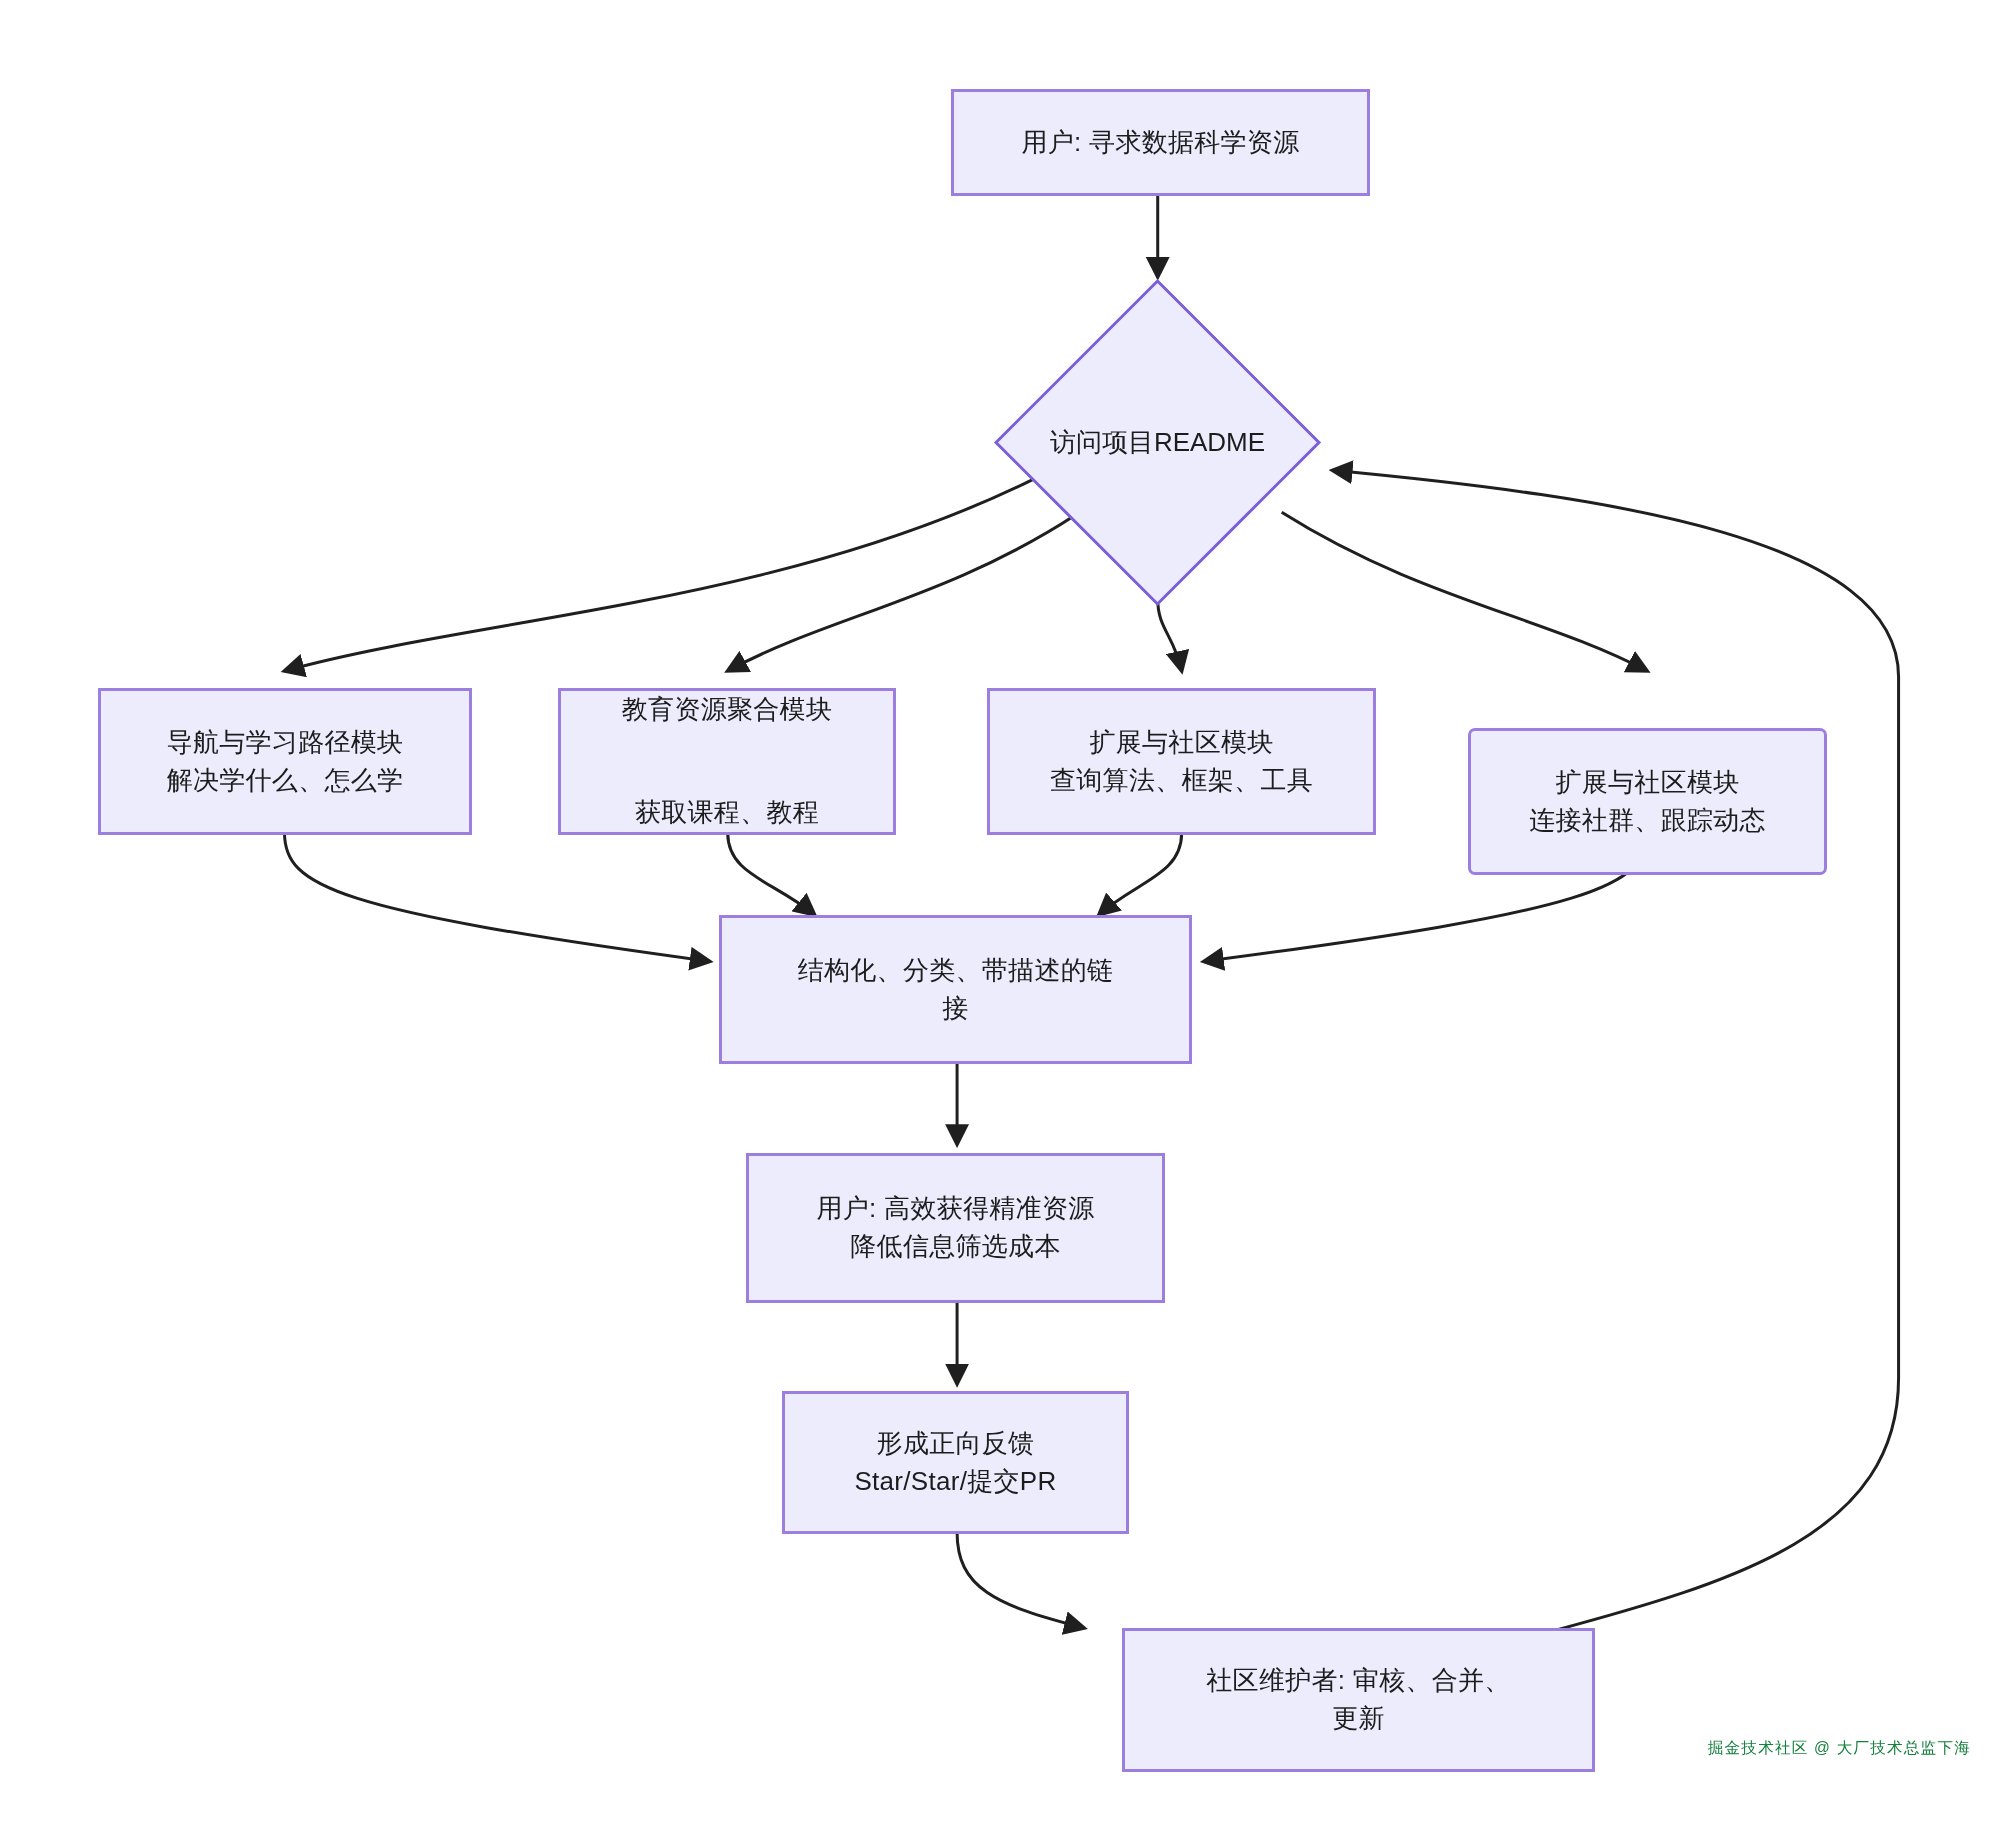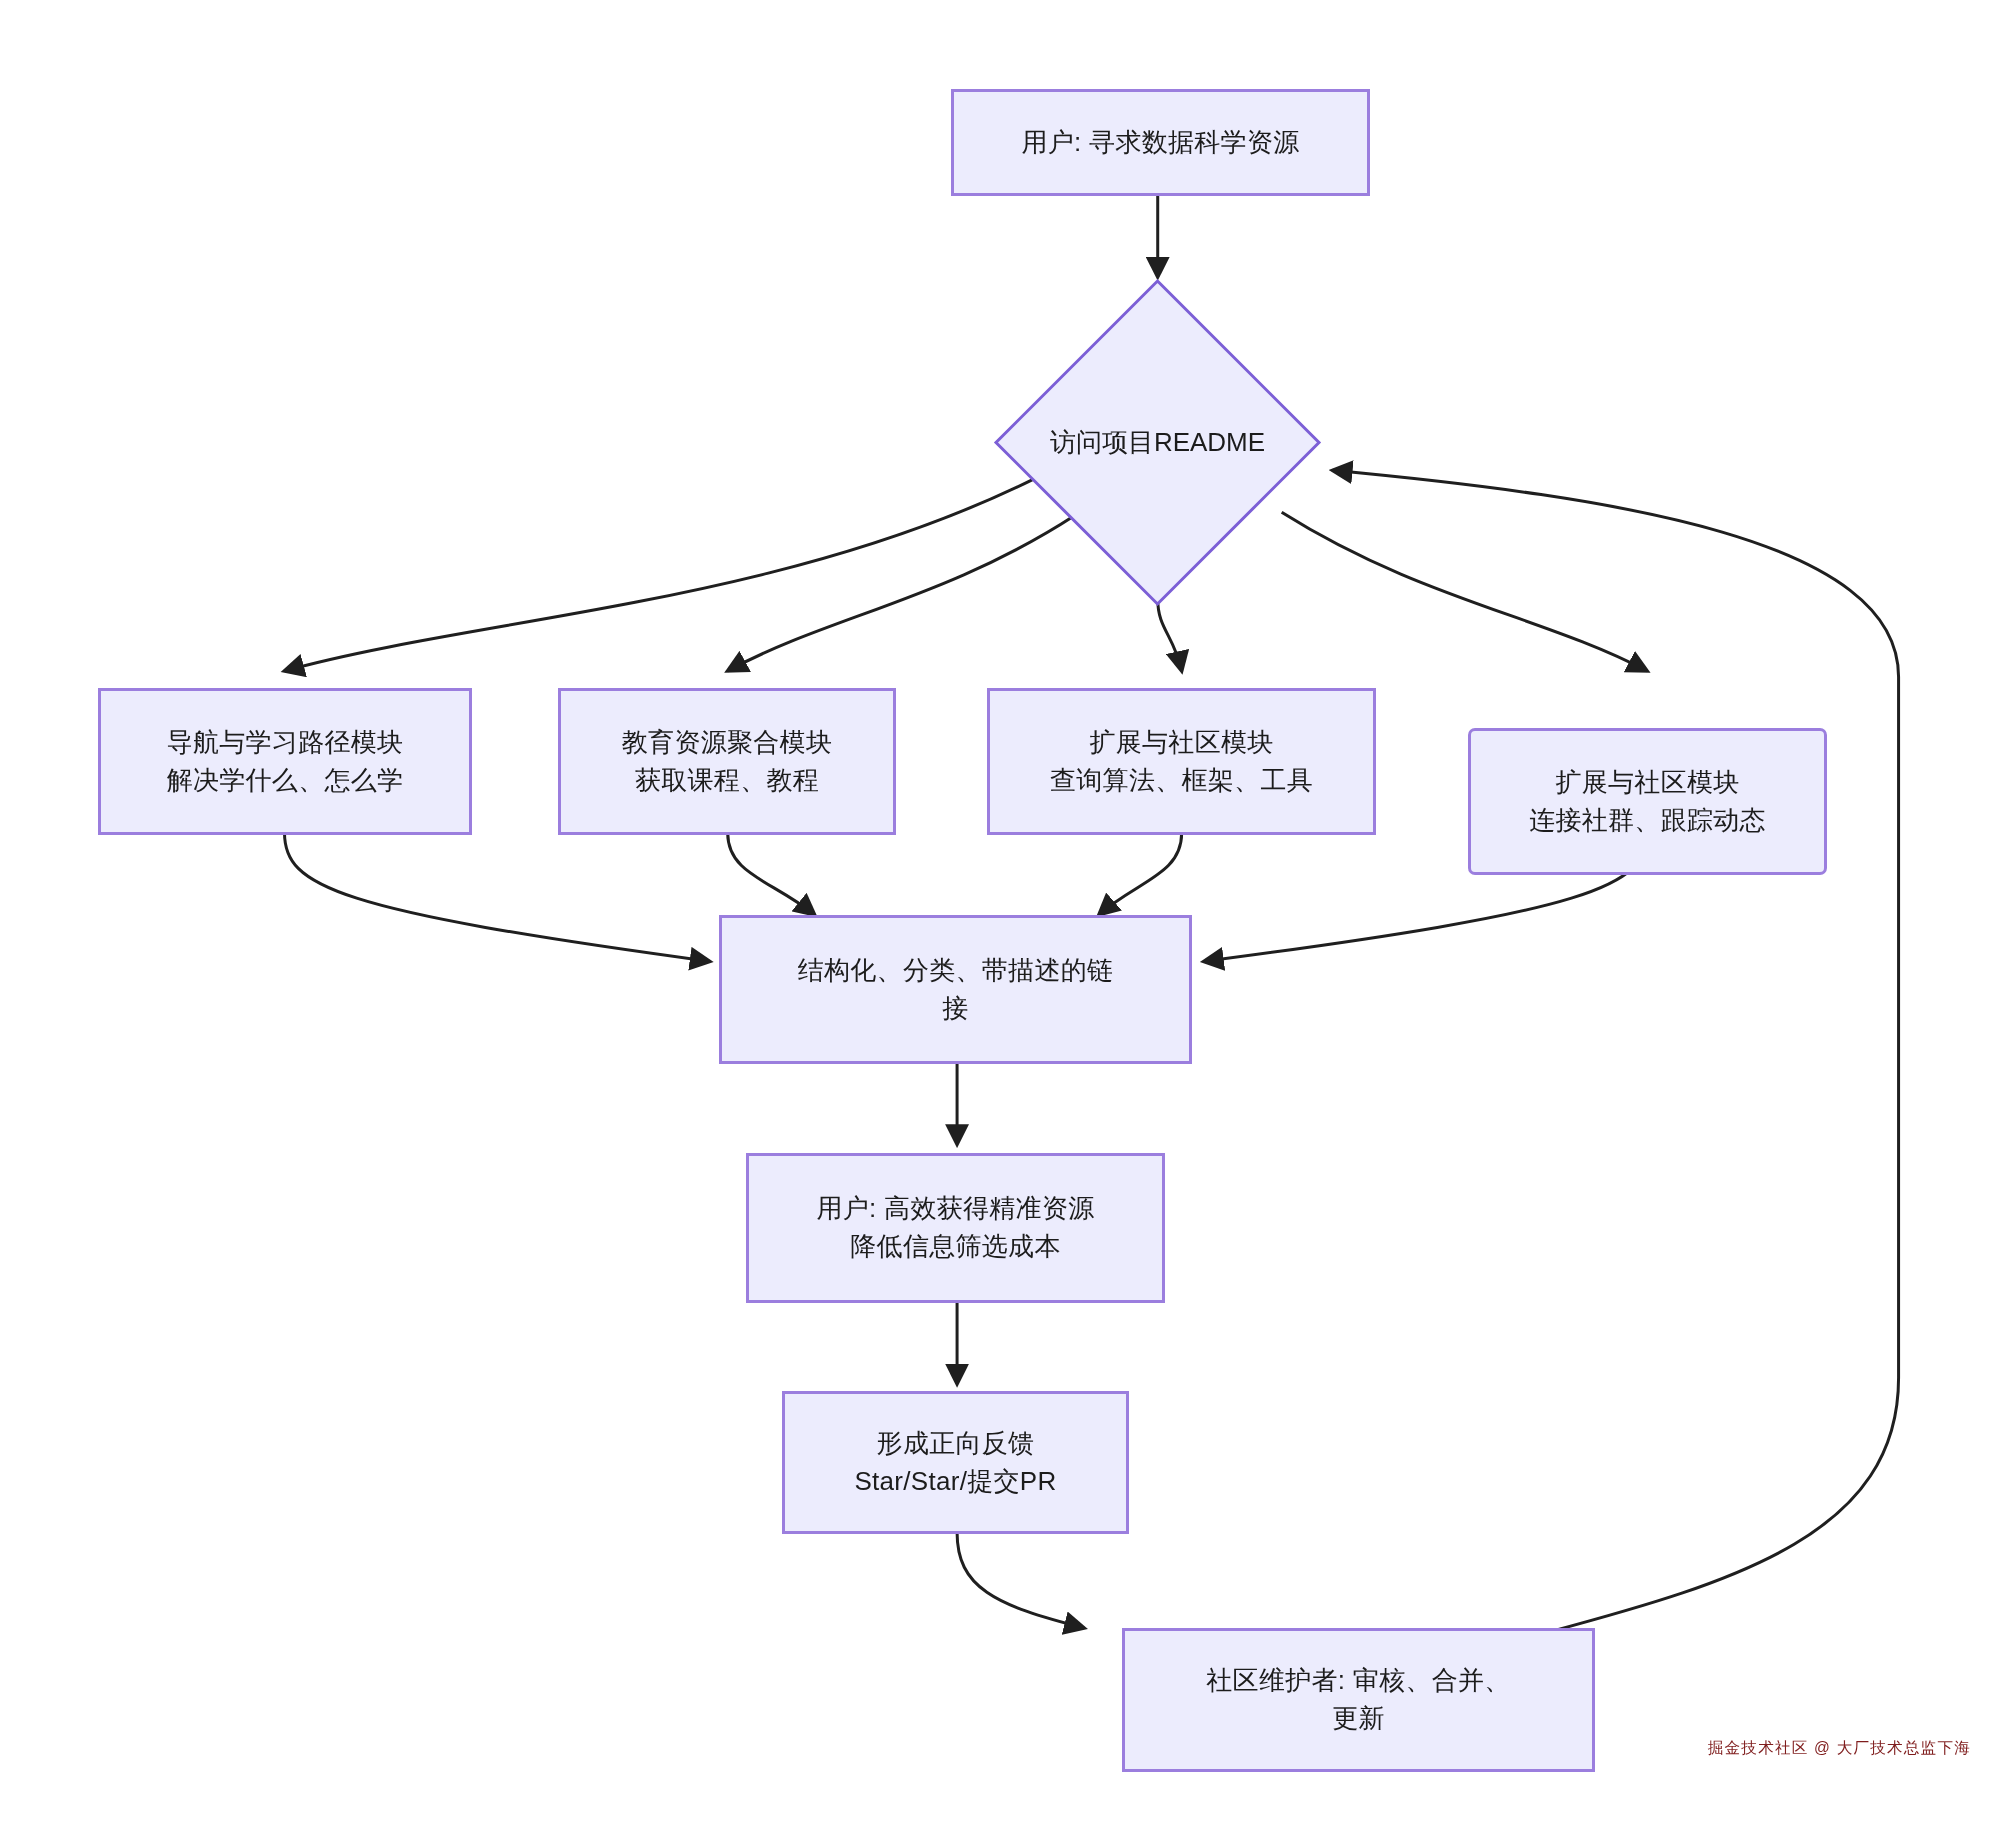--- a/index.html
+++ b/index.html
@@ -70,21 +70,21 @@
     justify-content: center;
     color: #1c1c1c;
     font-size: 26px;
     white-space: nowrap;
   }
   #watermark {
     position: absolute;
     right: 24px;
     bottom: 25px;
     font-size: 15.6px;
-    color: #7f1d1d;
+    color: #15803d;
     letter-spacing: 1.2px;
     white-space: nowrap;
   }
 </style>
 </head>
 <body>
 
 <div id="canvas">
 
   <svg id="edges" viewBox="0 0 3331 3085">
@@ -132,21 +132,21 @@
       <polygon points="275,5 545,275 275,545 5,275" fill="#ececfd" stroke="#7c5fd6" stroke-width="5"></polygon>
     </svg>
     <div class="diamond-label">访问项目README</div>
   </div>
 
   <div class="node" style="left:98px; top:688px; width:374px; height:147px;">
     <span class="line">导航与学习路径模块</span>
     <span class="line">解决学什么、怎么学</span>
   </div>
 
-  <div class="node" style="left:558px; top:688px; width:338px; height:147px;">
+  <div class="node" style="left:558px; top:688px; width:338px; height:147px;justify-content:space-between;">
     <span class="line">教育资源聚合模块</span>
     <span class="line">获取课程、教程</span>
   </div>
 
   <div class="node" style="left:987px; top:688px; width:389px; height:147px;">
     <span class="line">扩展与社区模块</span>
     <span class="line">查询算法、框架、工具</span>
   </div>
 
   <div class="node" style="left:1468px; top:728px; width:359px; height:147px;border-radius:7px;">

